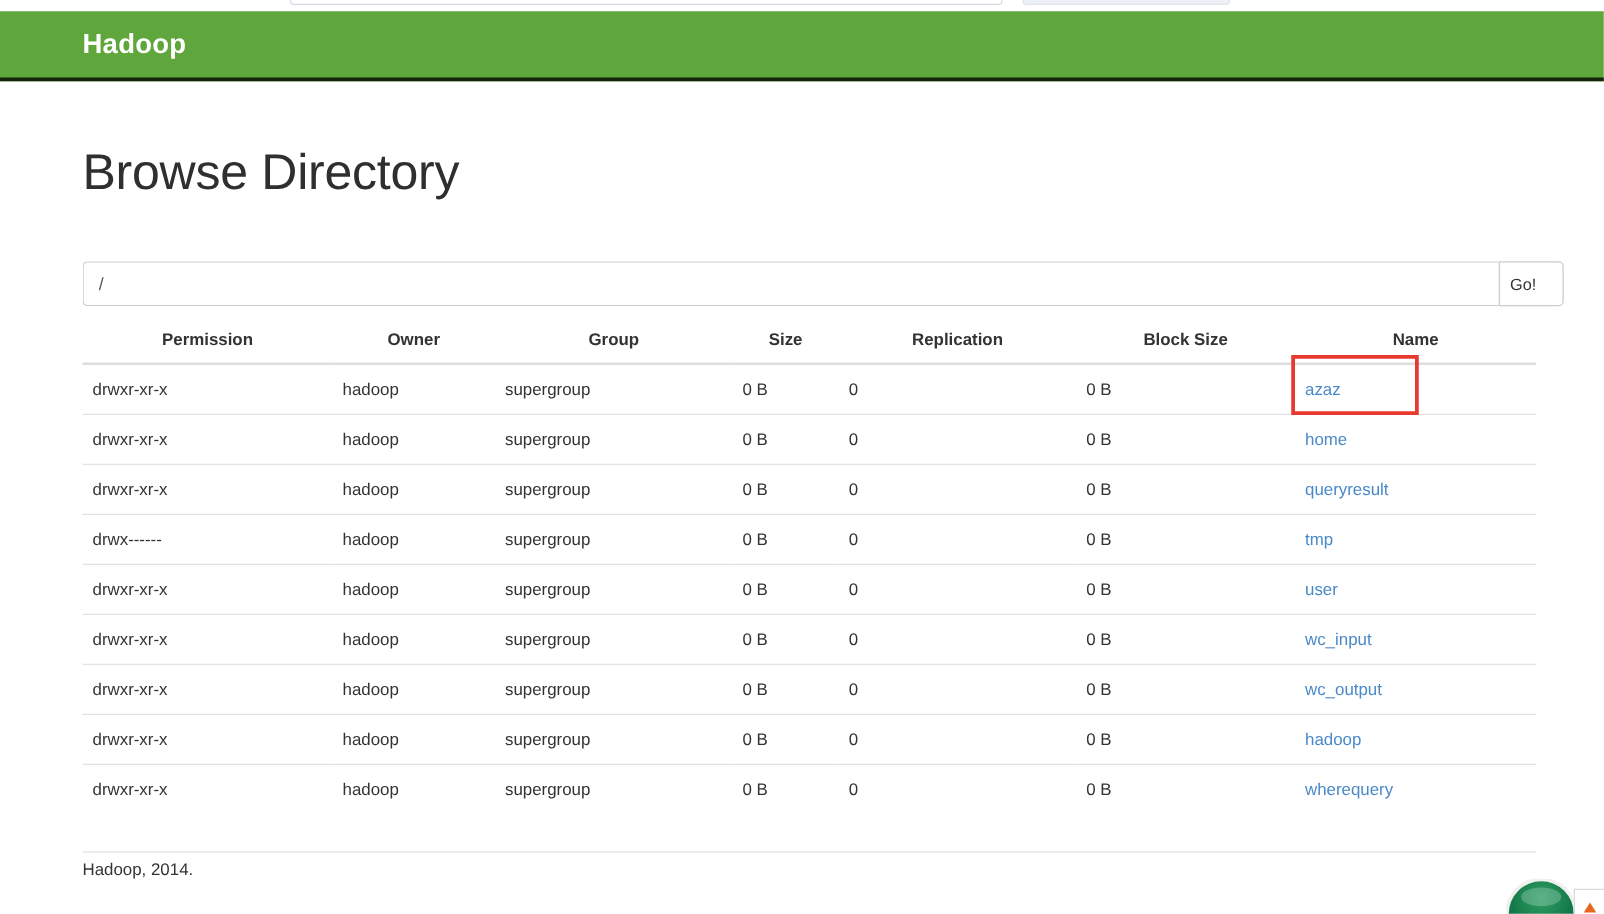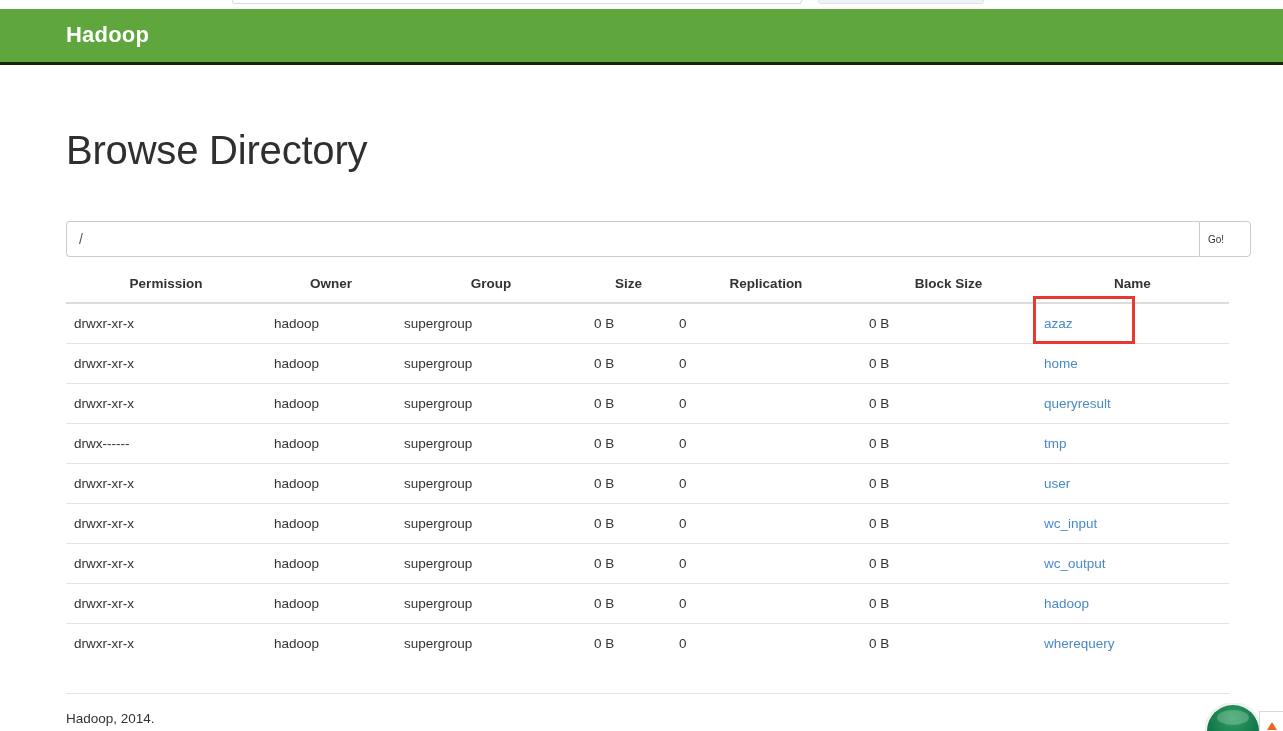--- a/index.html
+++ b/index.html
@@ -70,21 +70,21 @@
     margin-left: 6px;
     vertical-align: 2px;
     border-left: 4px solid transparent;
     border-right: 4px solid transparent;
     border-top: 4px solid #c9e3b4;
   }
 
   
   #container {
     position: absolute;
-    top: 80px; left: 0;
+    top: 68px; left: 0;
     width: 1273px;
     padding: 0 66px;
   }
 
   #page-title {
     font-size: 40px;
     font-weight: normal;
     color: #2f2f2f;
     margin: 0;
     padding-top: 50px;
@@ -111,21 +111,21 @@
     font-family: "Liberation Sans", sans-serif;
     outline: none;
     background: #ffffff;
   }
   #go-button {
     width: 52px;
     height: 36px;
     border: 1px solid #cccccc;
     border-radius: 0 4px 4px 0;
     background: #ffffff;
-    font-size: 10px;
+    font-size: 13px;
     color: #333333;
     font-family: "Liberation Sans", sans-serif;
     cursor: pointer;
     padding-left: 8px;
     text-align: left;
   }
 
   
   #fs-table {
     margin-top: 19px;
@@ -173,21 +173,21 @@
     height: 42px;
     border: 3px solid #E8392E;
     pointer-events: none;
   }
 
   
   #footer {
     margin-top: 30px;
     width: 1163px;
     border-top: 1px solid #e3e3e3;
-    padding-top: 17px;
+    padding-top: 6px;
     font-size: 13.5px;
     color: #333333;
   }
 
   
   #corner-widget {
     position: absolute;
     left: 1205px;
     top: 703px;
     width: 78px;

